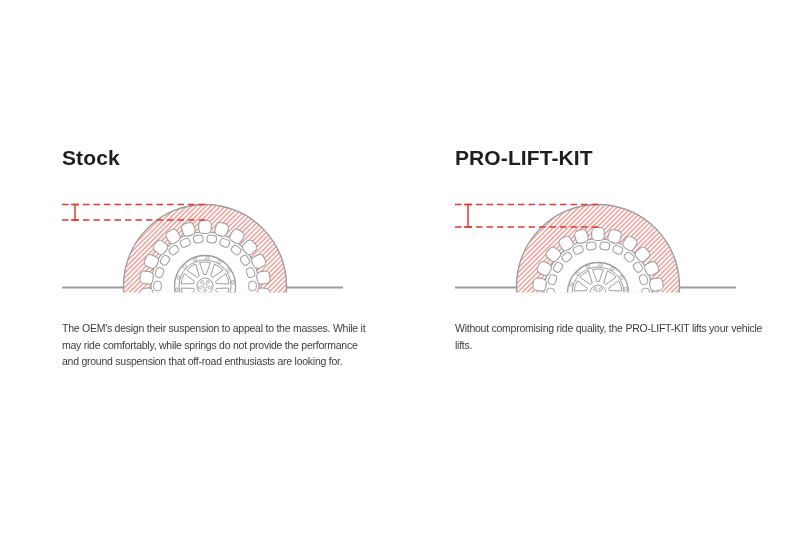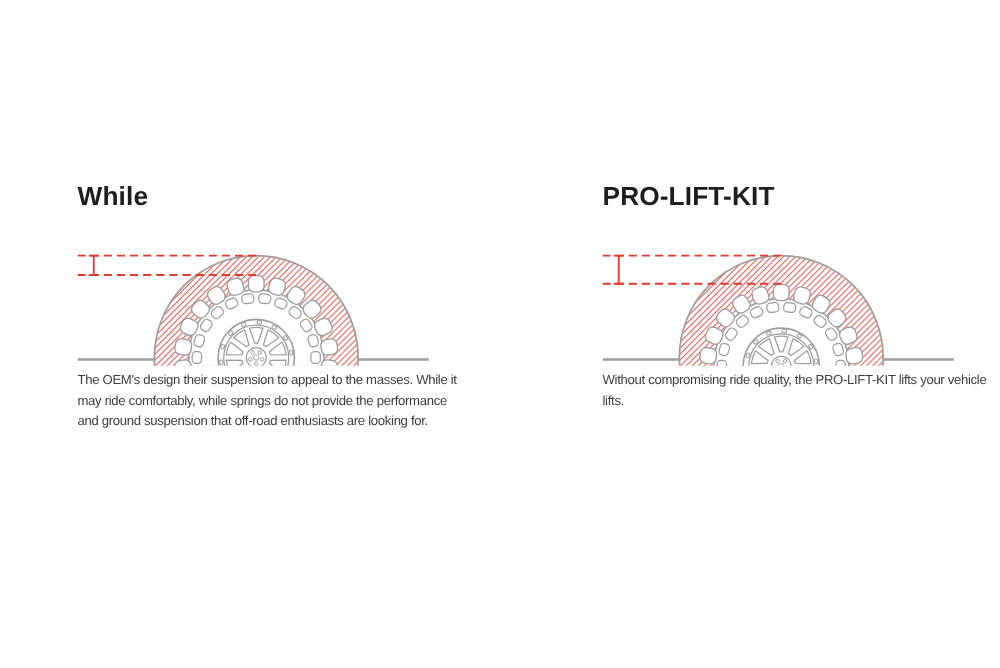--- a/index.html
+++ b/index.html
@@ -25,33 +25,33 @@
     line-height: 21px;
     font-weight: 700;
     color: #1e1e1e;
     letter-spacing: 0.1px;
   }
   svg.diagram {
     display: block;
     margin-top: 22px;
   }
   .desc {
-    margin-top: 0;
+    margin-top: 24px;
     font-size: 10.5px;
     line-height: 16.5px;
     letter-spacing: -0.25px;
     color: #3d3d3f;
   }
   .desc div { white-space: nowrap; }
 </style>
 </head>
 <body>
 
 <section class="panel" style="left:62px">
-  <h2 class="panel-title">While</h2>
+  <h2 class="panel-title">Stock</h2>
   <svg class="diagram" viewBox="0 0 285 106" width="285" height="106">
       <defs>
         <pattern id="hatch-stock" width="3.4" height="3.4" patternUnits="userSpaceOnUse" patternTransform="rotate(45)">
           <rect width="3.4" height="3.4" fill="#fff"></rect>
           <line x1="1" y1="0" x2="1" y2="3.4" stroke="#e56158" stroke-width="0.9"></line>
         </pattern>
         <clipPath id="clip-stock">
           <rect x="-2" y="-2" width="289" height="104.5"></rect>
         </clipPath>
       </defs>
@@ -146,21 +146,21 @@
         <line x1="9" y1="30" x2="17" y2="30"></line>
       </g>
     </svg>
   <div class="desc">
       <div>The OEM's design their suspension to appeal to the masses. While it</div>
       <div>may ride comfortably, while springs do not provide the performance</div>
       <div>and ground suspension that off-road enthusiasts are looking for.</div>
     </div>
 </section>
 
-<section class="panel" style="left:482px">
+<section class="panel" style="left:455px">
   <h2 class="panel-title">PRO-LIFT-KIT</h2>
   <svg class="diagram" viewBox="0 0 285 106" width="285" height="106">
       <defs>
         <pattern id="hatch-pro-lift-kit" width="3.4" height="3.4" patternUnits="userSpaceOnUse" patternTransform="rotate(45)">
           <rect width="3.4" height="3.4" fill="#fff"></rect>
           <line x1="1" y1="0" x2="1" y2="3.4" stroke="#e56158" stroke-width="0.9"></line>
         </pattern>
         <clipPath id="clip-pro-lift-kit">
           <rect x="-2" y="-2" width="289" height="104.5"></rect>
         </clipPath>

